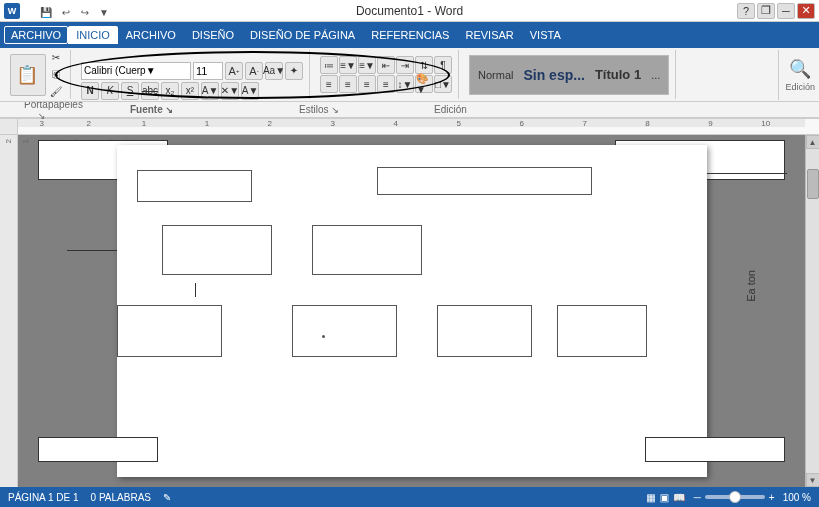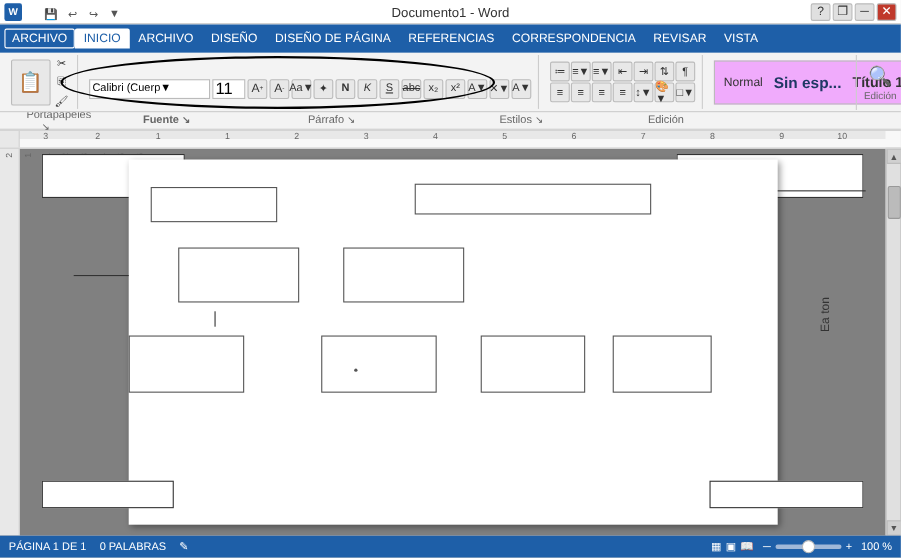--- a/index.html
+++ b/index.html
@@ -116,21 +116,21 @@
       width: 36px; height: 42px;
       background: #e8e8e8;
       border: 1px solid #bbb;
       display: flex; align-items: center; justify-content: center;
       cursor: pointer; font-size: 18px; color: #555;
       border-radius: 2px;
     }
 
     .font-controls {
       display: flex;
-      flex-direction: row;
+      flex-direction: column;
       gap: 2px;
       margin-top: 12px;
     }
     .font-row {
       display: flex;
       align-items: center;
       gap: 2px;
     }
     .font-select {
       width: 110px; height: 18px;
@@ -358,21 +358,21 @@
       display: flex;
       gap: 1px;
     }
 
     
     .style-gallery {
       display: flex;
       align-items: center;
       gap: 2px;
       border: 1px solid #bbb;
-      background: #f0abfc;
+      background: #a3a3a3;
       padding: 2px 4px;
       height: 40px;
       width: 200px;
       overflow: hidden;
     }
     .style-item {
       font-size: 11px;
       padding: 2px 4px;
       cursor: pointer;
       color: #333;
@@ -428,23 +428,20 @@
         <span>ARCHIVO</span>
       </div>
       <div class="menu-item">
         <span>DISEÑO</span>
       </div>
       <div class="menu-item">
         <span>DISEÑO DE PÁGINA</span>
       </div>
       <div class="menu-item">
         <span>REFERENCIAS</span>
-      </div>
-      <div class="menu-item">
-        <span>CORRESPONDENCIA</span>
       </div>
       <div class="menu-item">
         <span>REVISAR</span>
       </div>
       <div class="menu-item">
         <span>VISTA</span>
       </div>
     </div>
 
     <div class="toolbar">
@@ -459,21 +456,21 @@
             <div class="toolbar-btn-sm">⎘</div>
             <div class="toolbar-btn-sm">🖌</div>
           </div>
         </div>
       </div>
 
       <div class="toolbar-section" style="border-right:1px solid #ccc;">
         <div class="font-controls">
           <div class="font-row">
             <input type="text" class="font-select" style="width: 110px; height: 18px; font-size: 10px; border: 1px solid rgb(187, 187, 187);" value="Calibri (Cuerp▼">
-            <input type="text" class="size-select" style="width: 30px; height: 18px; font-size: 15px; border: 1px solid rgb(187, 187, 187);" value="11">
+            <input type="text" class="size-select" style="width: 30px; height: 18px; font-size: 11px; border: 1px solid rgb(187, 187, 187);" value="11">
             <div class="toolbar-btn" style="font-size:11px;">A<sup style="font-size:6px;">+</sup></div>
             <div class="toolbar-btn" style="font-size:11px;">A<sup style="font-size:6px;">-</sup></div>
             <div class="toolbar-btn">Aa▼</div>
             <div class="toolbar-btn">✦</div>
           </div>
           <div class="font-row">
             <div class="toolbar-btn bold">N</div>
             <div class="toolbar-btn italic">K</div>
             <div class="toolbar-btn underline">S</div>
             <div class="toolbar-btn strikethrough">abc</div>
@@ -527,23 +524,20 @@
 
     </div>
 
     <div class="section-labels">
       <div class="section-label section-label-portapapeles">
         <span>Portapapeles</span> <span style="font-size:9px;">↘</span>
       </div>
       <div class="section-label section-label-fuente">
         <span>Fuente</span> <span style="font-size:9px;">↘</span>
       </div>
-      <div class="section-label section-label-parrafo">
-        <span>Párrafo</span> <span style="font-size:9px;">↘</span>
-      </div>
       <div class="section-label section-label-estilos">
         <span>Estilos</span> <span style="font-size:9px;">↘</span>
       </div>
       <div class="section-label section-label-edicion">
         <span>Edición</span>
       </div>
     </div>
 
   </div>
 

